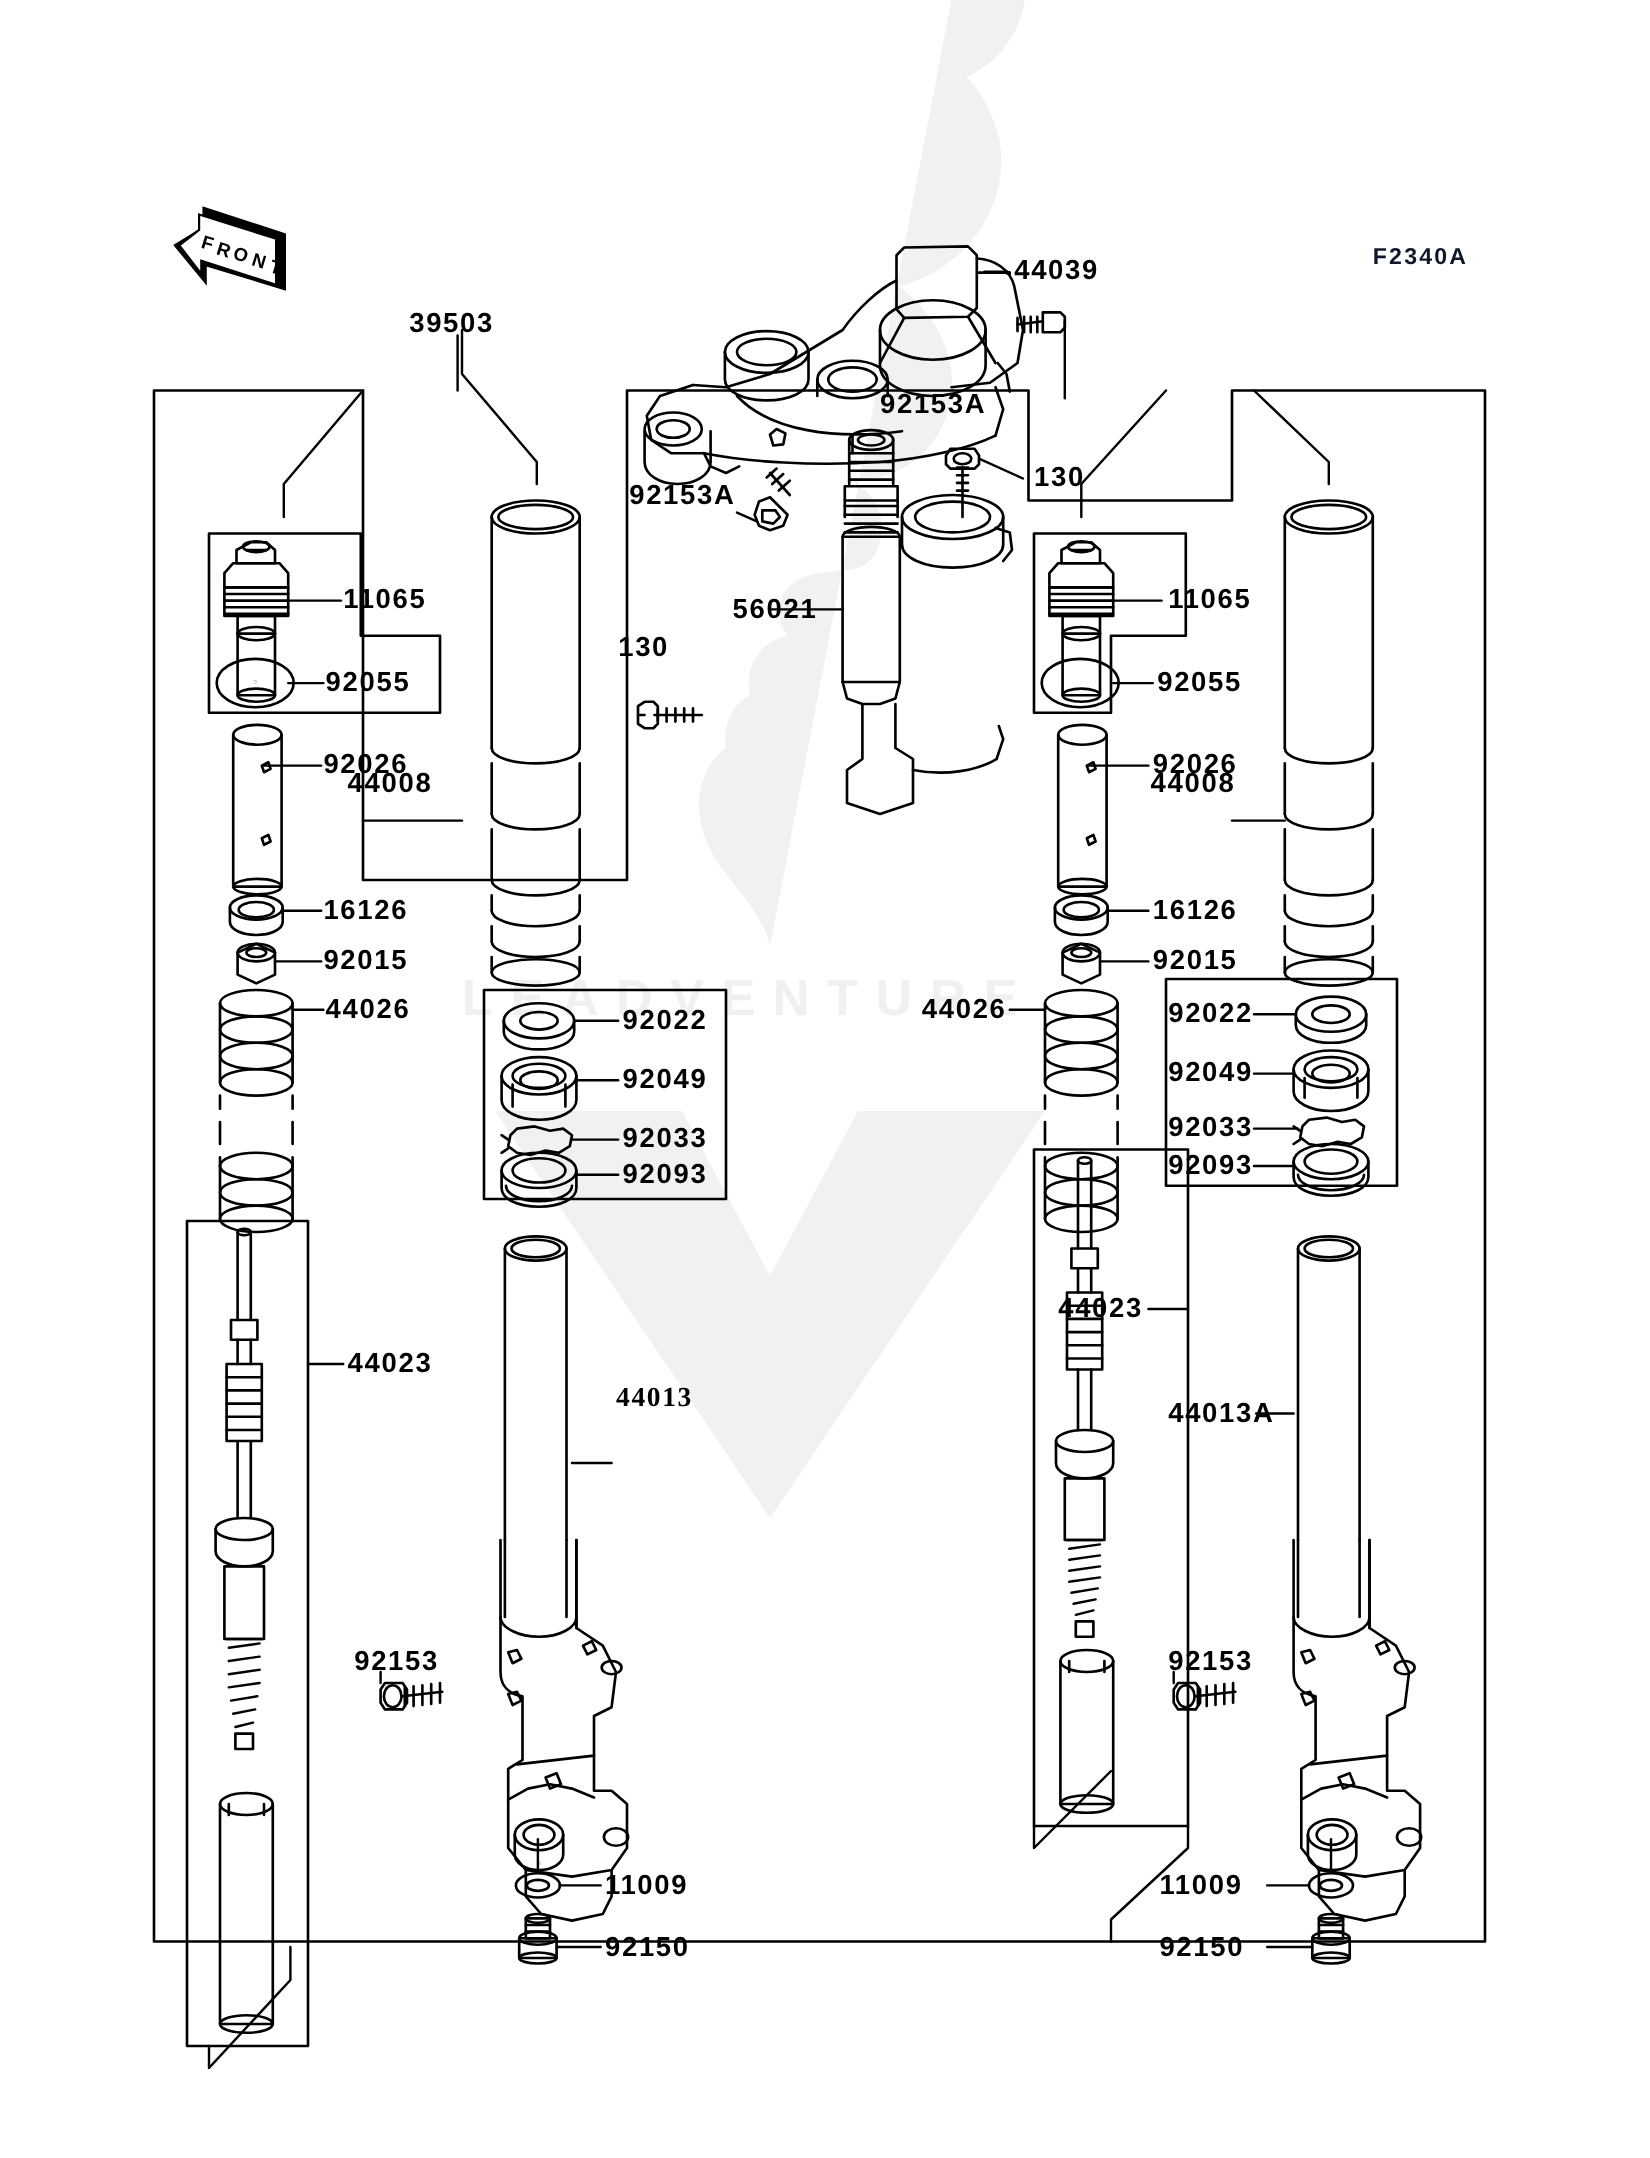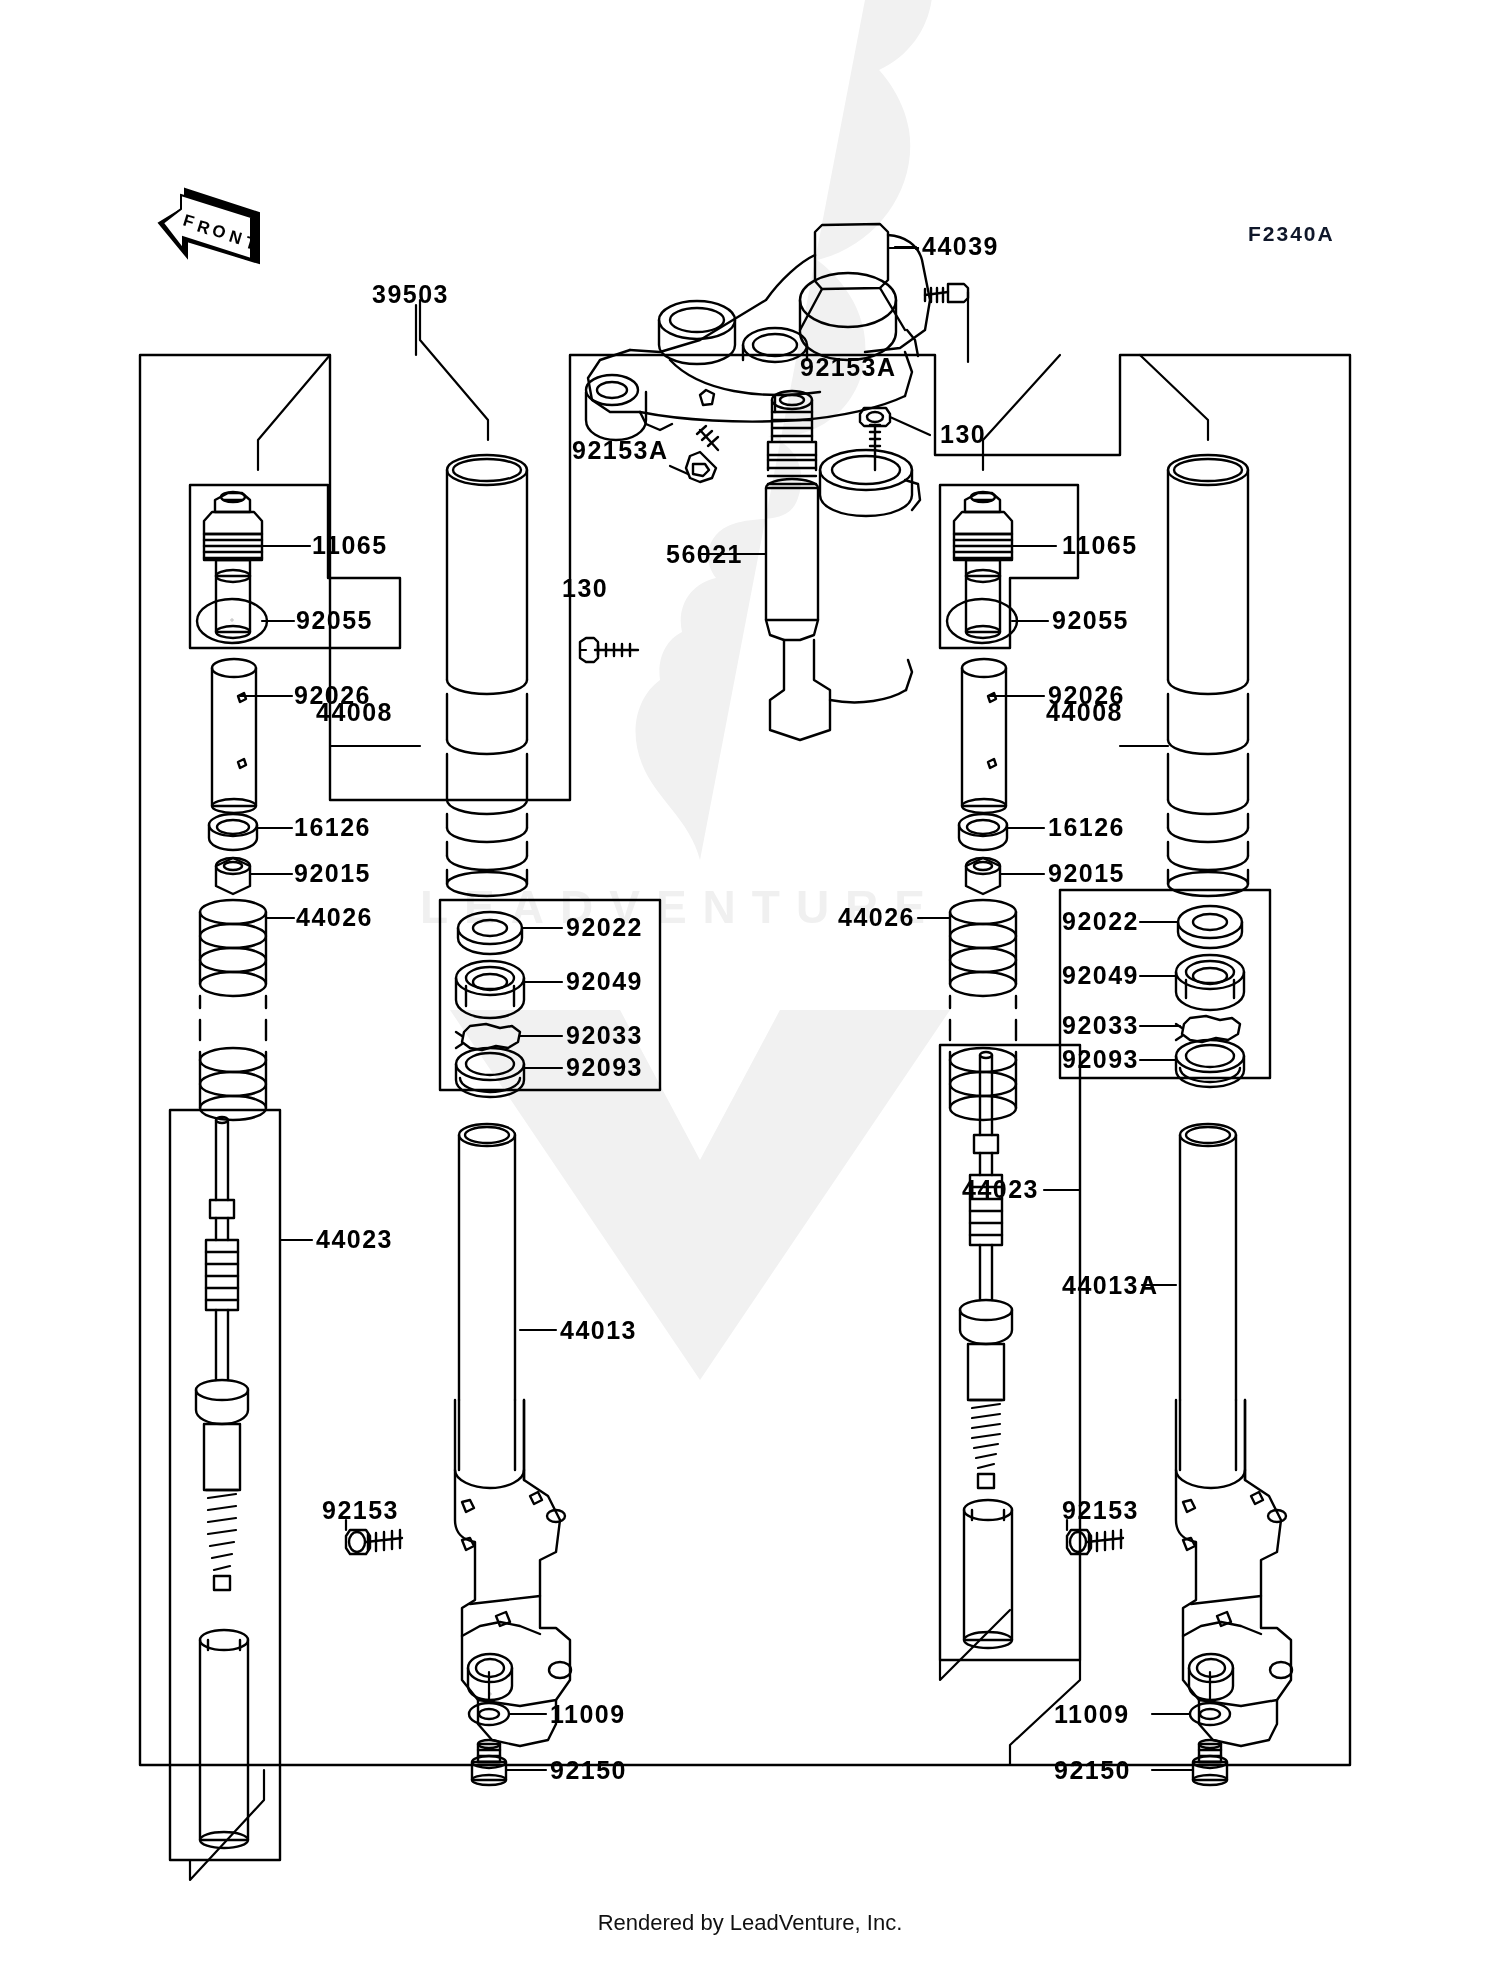--- a/index.html
+++ b/index.html
@@ -610,21 +610,21 @@
   <div class="lbl" style="left:294px;top:815px;">16126</div>
   <div class="lbl" style="left:294px;top:861px;">92015</div>
   <div class="lbl" style="left:296px;top:905px;">44026</div>
 
   <div class="lbl" style="left:566px;top:915px;">92022</div>
   <div class="lbl" style="left:566px;top:969px;">92049</div>
   <div class="lbl" style="left:566px;top:1023px;">92033</div>
   <div class="lbl" style="left:566px;top:1055px;">92093</div>
 
   <div class="lbl" style="left:316px;top:1227px;">44023</div>
-  <div class="lbl" style="left:560px;top:1318px;">44013</div>
+  <div class="lbl" style="left:560px;top:1258px;font-family:Liberation Serif, serif;">44013</div>
   <div class="lbl" style="left:322px;top:1498px;">92153</div>
   <div class="lbl" style="left:550px;top:1702px;">11009</div>
   <div class="lbl" style="left:550px;top:1758px;">92150</div>
 
   <div class="lbl" style="left:1062px;top:533px;">11065</div>
   <div class="lbl" style="left:1052px;top:608px;">92055</div>
   <div class="lbl" style="left:1048px;top:683px;">92026</div>
   <div class="lbl" style="left:1046px;top:700px;">44008</div>
   <div class="lbl" style="left:1048px;top:815px;">16126</div>
   <div class="lbl" style="left:1048px;top:861px;">92015</div>
@@ -634,15 +634,14 @@
   <div class="lbl" style="left:1062px;top:963px;">92049</div>
   <div class="lbl" style="left:1062px;top:1013px;">92033</div>
   <div class="lbl" style="left:1062px;top:1047px;">92093</div>
 
   <div class="lbl" style="left:962px;top:1177px;">44023</div>
   <div class="lbl" style="left:1062px;top:1273px;text-align:center;">44013A</div>
   <div class="lbl" style="left:1062px;top:1498px;">92153</div>
   <div class="lbl" style="left:1054px;top:1702px;">11009</div>
   <div class="lbl" style="left:1054px;top:1758px;">92150</div>
 
-  <div class="footer" style="top:1910px;">Rendered by LeadVenture, Inc.</div>
 
 </div>
 
 </body></html>

